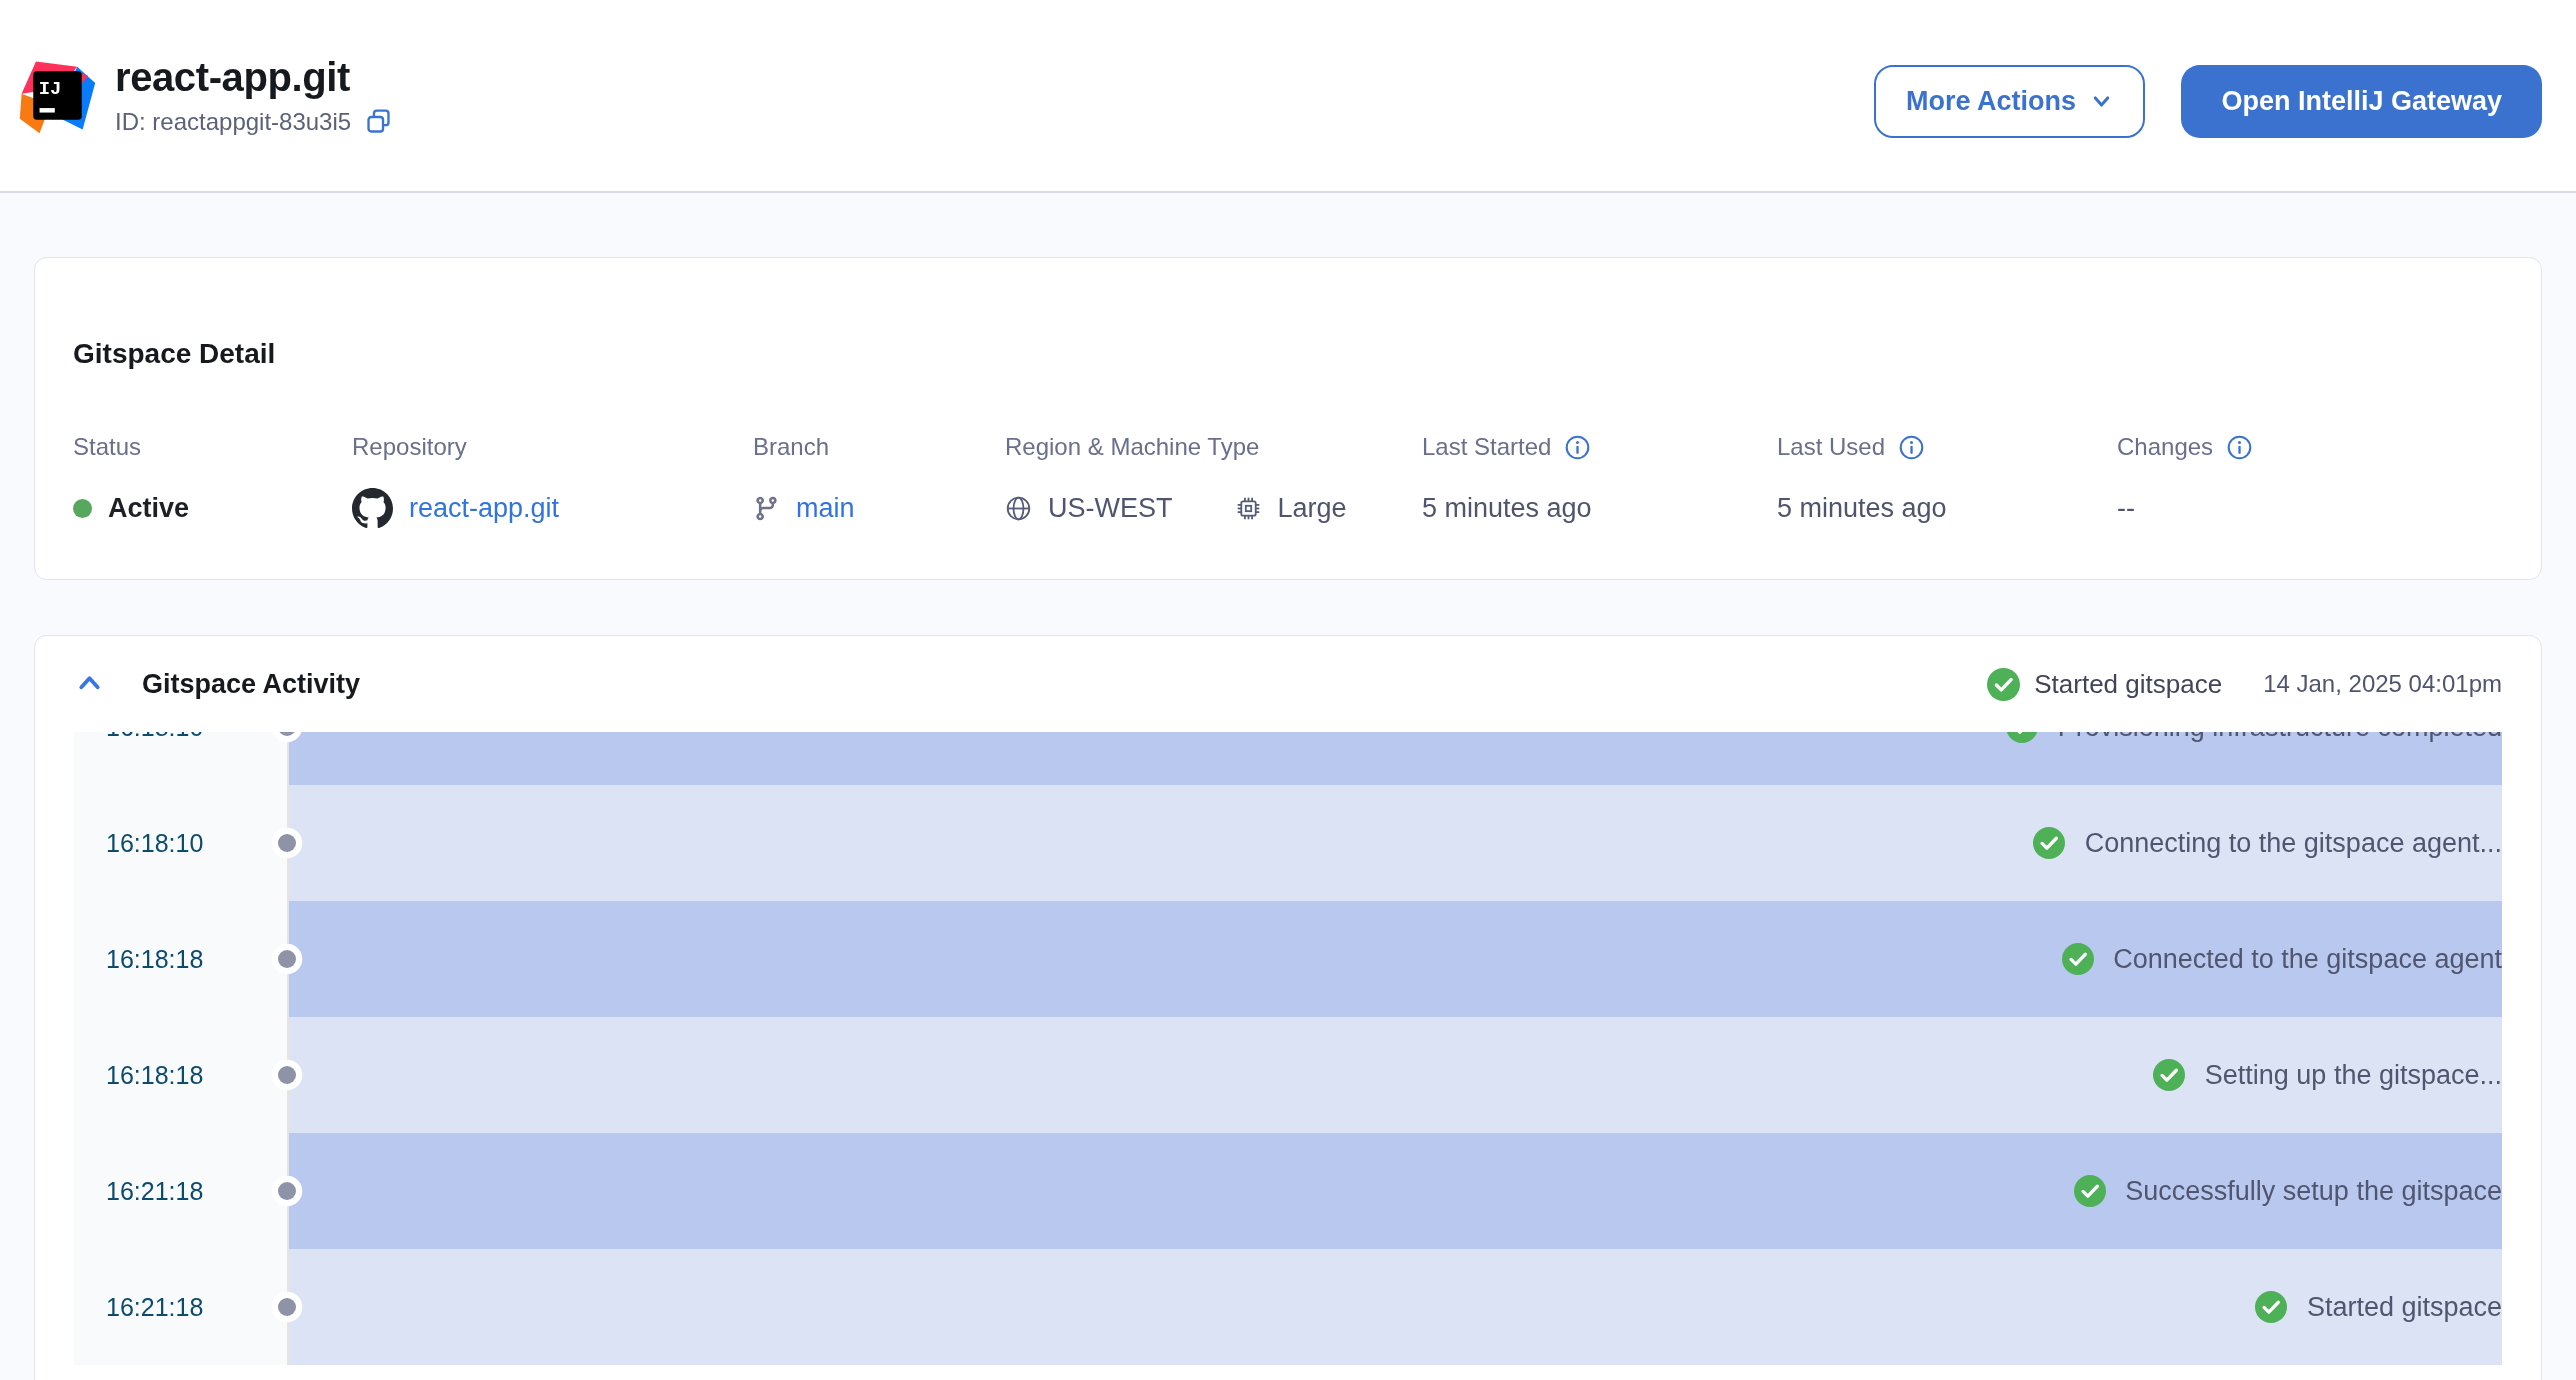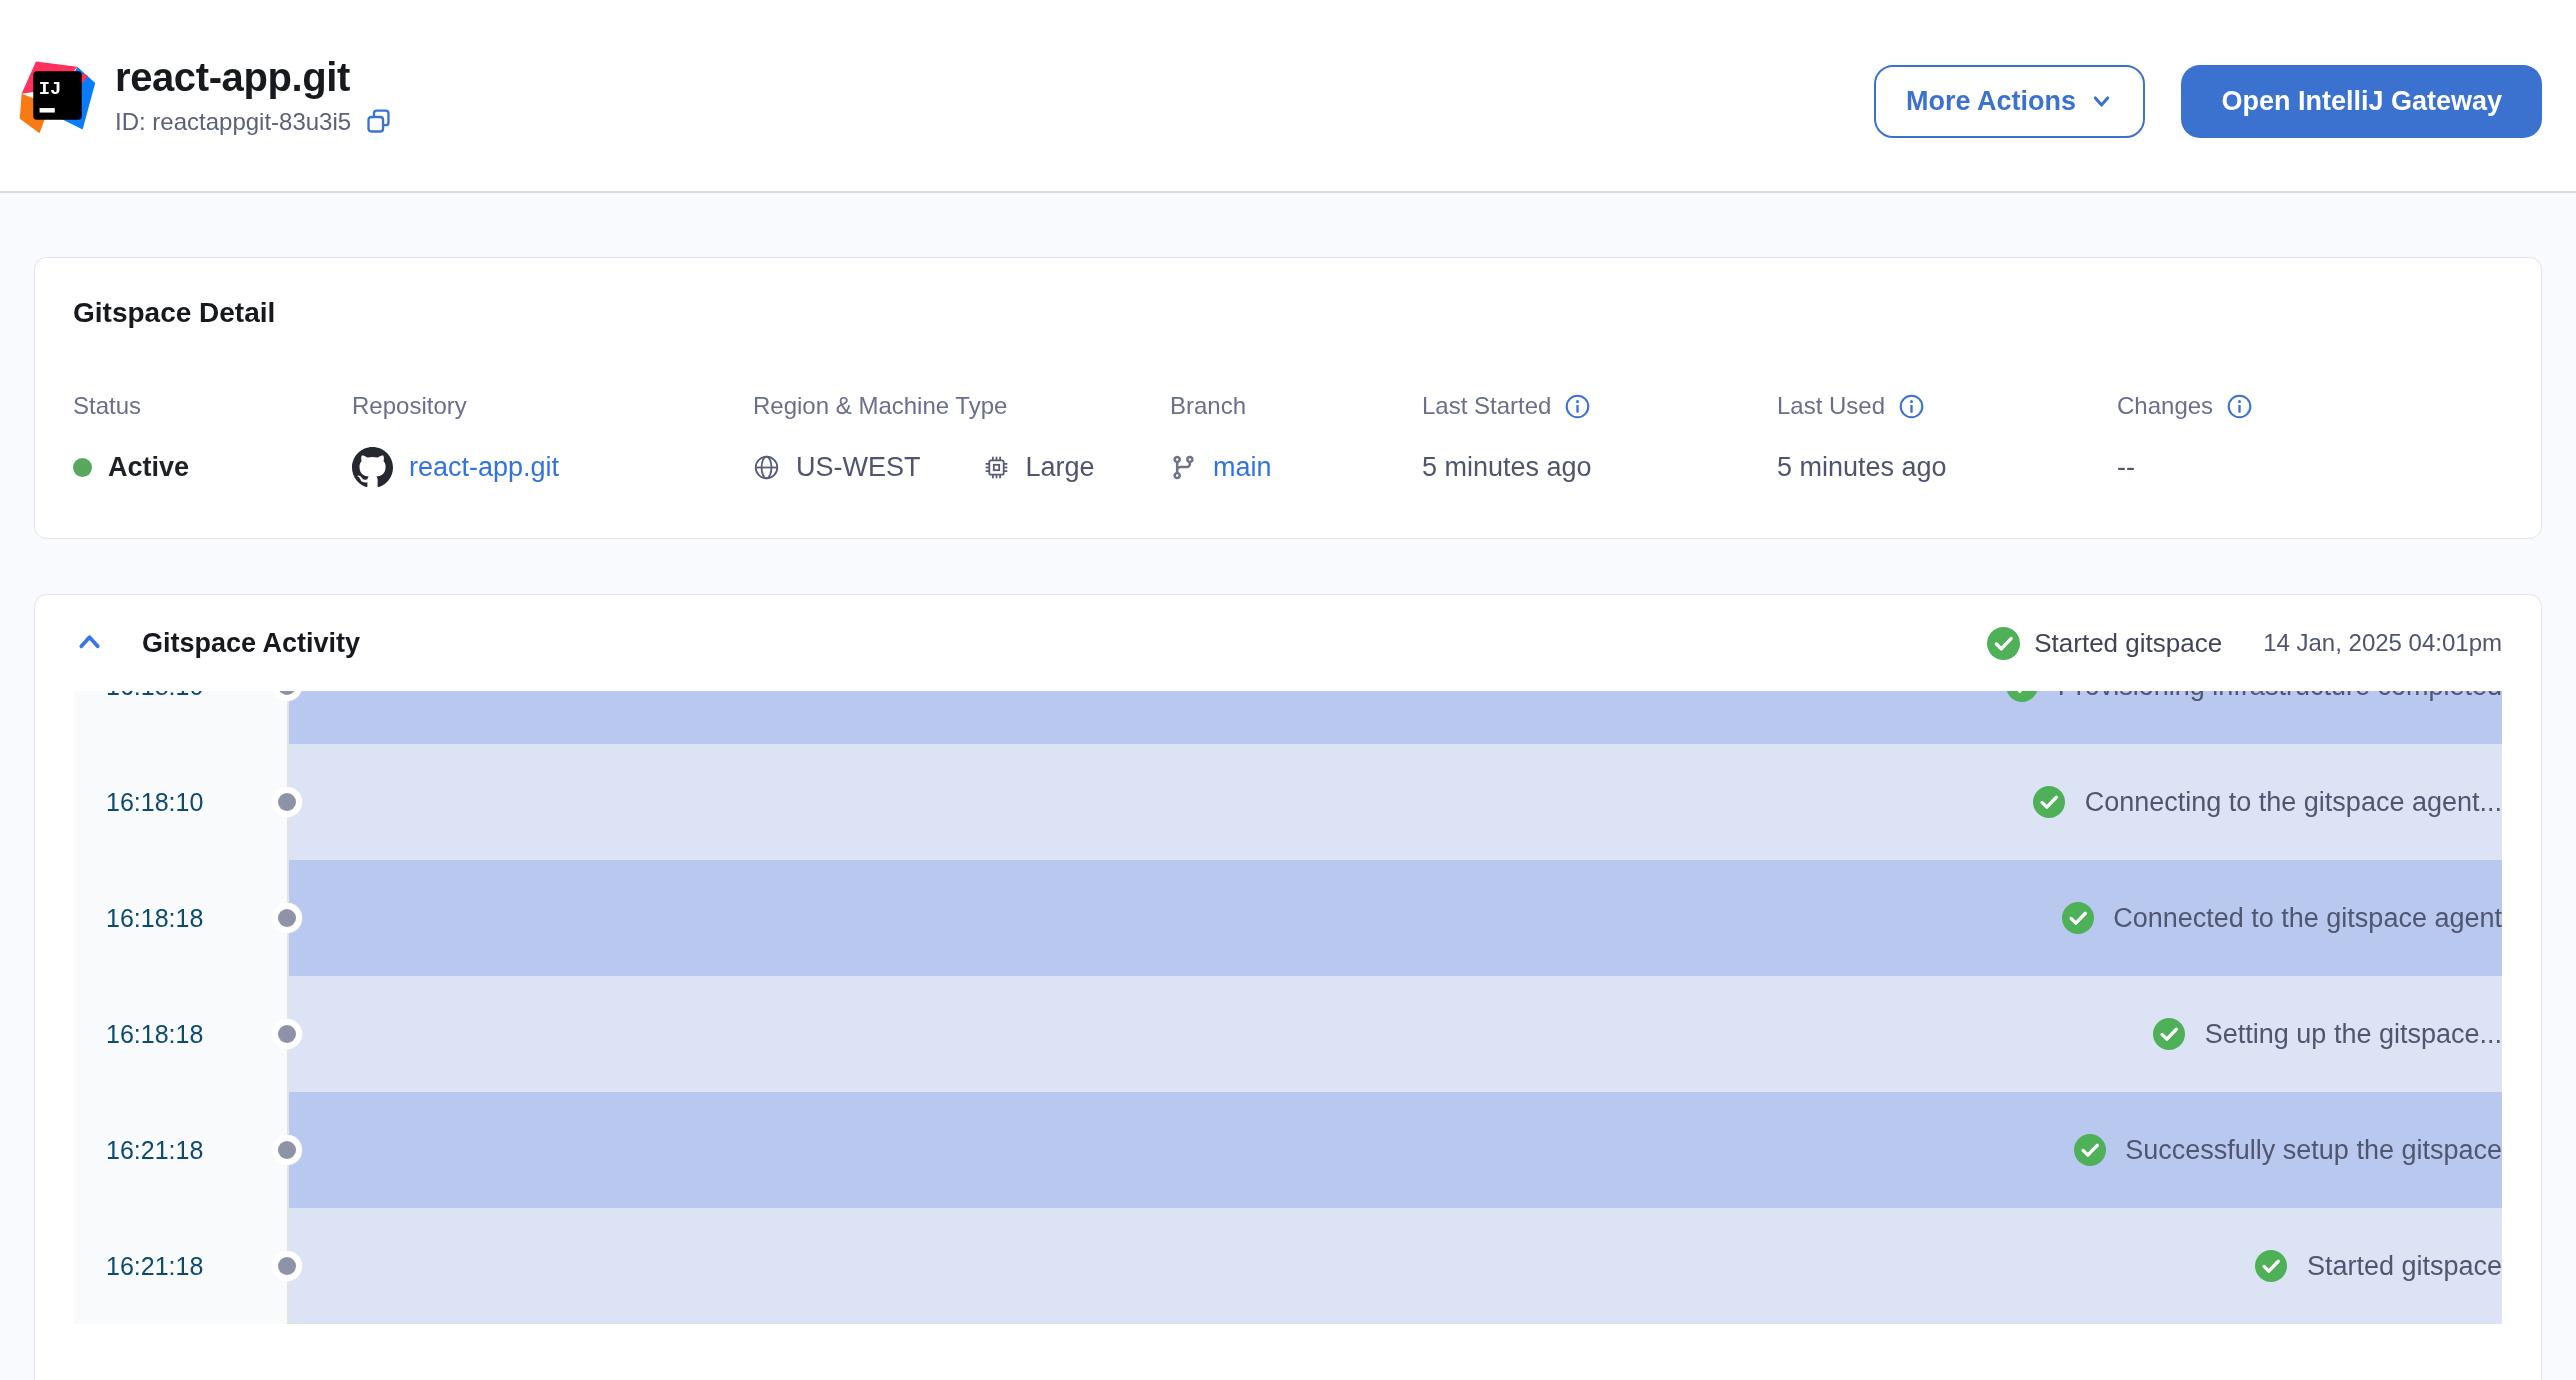--- a/index.html
+++ b/index.html
@@ -23,21 +23,21 @@
   .header-actions { margin-left:auto; display:flex; align-items:center; gap:36px; margin-top:12.5px; }
   .btn { height:73px; border-radius:19px; font-size:27px; font-weight:700;
          display:flex; align-items:center; cursor:pointer; }
   .btn-outline { background:#ffffff; border:2.7px solid #3b72cf; color:#3b72cf; padding:0 30px; gap:14.3px; }
   .btn-primary { background:#3b72cf; border:none; color:#ffffff; padding:0 40px; }
 
   
   .content { padding:0 34px; }
   .card { background:#ffffff; border:1.8px solid #e1e4ee; border-radius:12.5px; }
   .detail-card { margin-top:64px; padding:39px 38px 50px 38px; }
-  .card-title { font-size:28px; font-weight:700; color:#16191d; }
+  .card-title { font-size:28px; font-weight:700; color:#16191d;margin-top:41px; }
 
   .fields-row { display:flex; margin-top:63px; }
   .field { flex-shrink:0; }
   .f-status { width:279px; } .f-repo { width:401px; } .f-branch { width:252px; }
   .f-region { width:417px; } .f-started { width:355px; } .f-used { width:340px; }
   .f-changes { flex:1; }
   .field-label { font-size:24px; color:#696f8c; display:flex; align-items:center; gap:12.5px; }
   .field-value { margin-top:27px; font-size:27px; color:#4f556f; display:flex; align-items:center; gap:16px; min-height:41px; }
   .status-dot { width:19px; height:19px; border-radius:50%; background:#58a75e; }
   .status-text { color:#1d2125; font-weight:700; }
@@ -126,20 +126,32 @@
         <div class="field-value">
           <span>
             <svg width="41" height="41" viewBox="0 0 16 16" fill="#24292f">
               <path d="M8 0C3.58 0 0 3.58 0 8c0 3.54 2.29 6.53 5.47 7.59.4.07.55-.17.55-.38 0-.19-.01-.82-.01-1.49-2.01.37-2.53-.49-2.69-.94-.09-.23-.48-.94-.82-1.13-.28-.15-.68-.52-.01-.53.63-.01 1.08.58 1.23.82.72 1.21 1.87.87 2.33.66.07-.52.28-.87.51-1.07-1.78-.2-3.64-.89-3.64-3.95 0-.87.31-1.59.82-2.15-.08-.2-.36-1.02.08-2.12 0 0 .67-.21 2.2.82.64-.18 1.32-.27 2-.27s1.36.09 2 .27c1.53-1.04 2.2-.82 2.2-.82.44 1.1.16 1.92.08 2.12.51.56.82 1.27.82 2.15 0 3.07-1.87 3.75-3.65 3.95.29.25.54.73.54 1.48 0 1.07-.01 1.93-.01 2.2 0 .21.15.46.55.38A8.01 8.01 0 0 0 16 8c0-4.42-3.58-8-8-8Z"></path>
             </svg>
           </span>
           <span class="link">react-app.git</span>
         </div>
       </div>
 
+      <div class="field f-branch">
+        <div class="field-label">Branch</div>
+        <div class="field-value">
+          <span>
+            <svg width="27" height="27" viewBox="0 0 16 16" fill="#6d7288">
+              <path d="M9.5 3.25a2.25 2.25 0 1 1 3 2.122V6A2.5 2.5 0 0 1 10 8.5H6a1 1 0 0 0-1 1v1.128a2.251 2.251 0 1 1-1.5 0V5.372a2.25 2.25 0 1 1 1.5 0v1.836A2.493 2.493 0 0 1 6 7h4a1 1 0 0 0 1-1v-.628a2.25 2.25 0 0 1-1.5-2.122Zm-6 0a.75.75 0 1 0 1.5 0 .75.75 0 0 0-1.5 0Zm8.25-.75a.75.75 0 1 0 0 1.5.75.75 0 0 0 0-1.5ZM4.25 12a.75.75 0 1 0 0 1.5.75.75 0 0 0 0-1.5Z"></path>
+            </svg>
+          </span>
+          <span class="link">main</span>
+        </div>
+      </div>
+
       <div class="field f-region">
         <div class="field-label">Region &amp; Machine Type</div>
         <div class="field-value">
           <span>
             <svg width="27" height="27" viewBox="0 0 30 30" fill="none" stroke="#565c77" stroke-width="2">
               <circle cx="15" cy="15" r="12"></circle>
               <ellipse cx="15" cy="15" rx="5.5" ry="12"></ellipse>
               <line x1="3" y1="15" x2="27" y2="15"></line>
             </svg>
           </span>
@@ -160,32 +172,20 @@
                 <line x1="7" y1="19" x2="3" y2="19"></line>
               <line x1="23" y1="11" x2="27" y2="11"></line>
                 <line x1="23" y1="15" x2="27" y2="15"></line>
                 <line x1="23" y1="19" x2="27" y2="19"></line>
             </svg>
           </span>
           <span>Large</span>
         </div>
       </div>
 
-      <div class="field f-branch">
-        <div class="field-label">Branch</div>
-        <div class="field-value">
-          <span>
-            <svg width="27" height="27" viewBox="0 0 16 16" fill="#6d7288">
-              <path d="M9.5 3.25a2.25 2.25 0 1 1 3 2.122V6A2.5 2.5 0 0 1 10 8.5H6a1 1 0 0 0-1 1v1.128a2.251 2.251 0 1 1-1.5 0V5.372a2.25 2.25 0 1 1 1.5 0v1.836A2.493 2.493 0 0 1 6 7h4a1 1 0 0 0 1-1v-.628a2.25 2.25 0 0 1-1.5-2.122Zm-6 0a.75.75 0 1 0 1.5 0 .75.75 0 0 0-1.5 0Zm8.25-.75a.75.75 0 1 0 0 1.5.75.75 0 0 0 0-1.5ZM4.25 12a.75.75 0 1 0 0 1.5.75.75 0 0 0 0-1.5Z"></path>
-            </svg>
-          </span>
-          <span class="link">main</span>
-        </div>
-      </div>
-
       <div class="field f-started">
         <div class="field-label">
           <span>Last Started</span>
           <span>
             <svg width="27" height="27" viewBox="0 0 30 30">
               <circle cx="15" cy="15" r="12" fill="none" stroke="#3b73d1" stroke-width="2.3"></circle>
               <circle cx="15" cy="9.5" r="1.7" fill="#3b73d1"></circle>
               <rect x="13.7" y="13" width="2.6" height="9" rx="1.3" fill="#3b73d1"></rect>
             </svg>
           </span>

